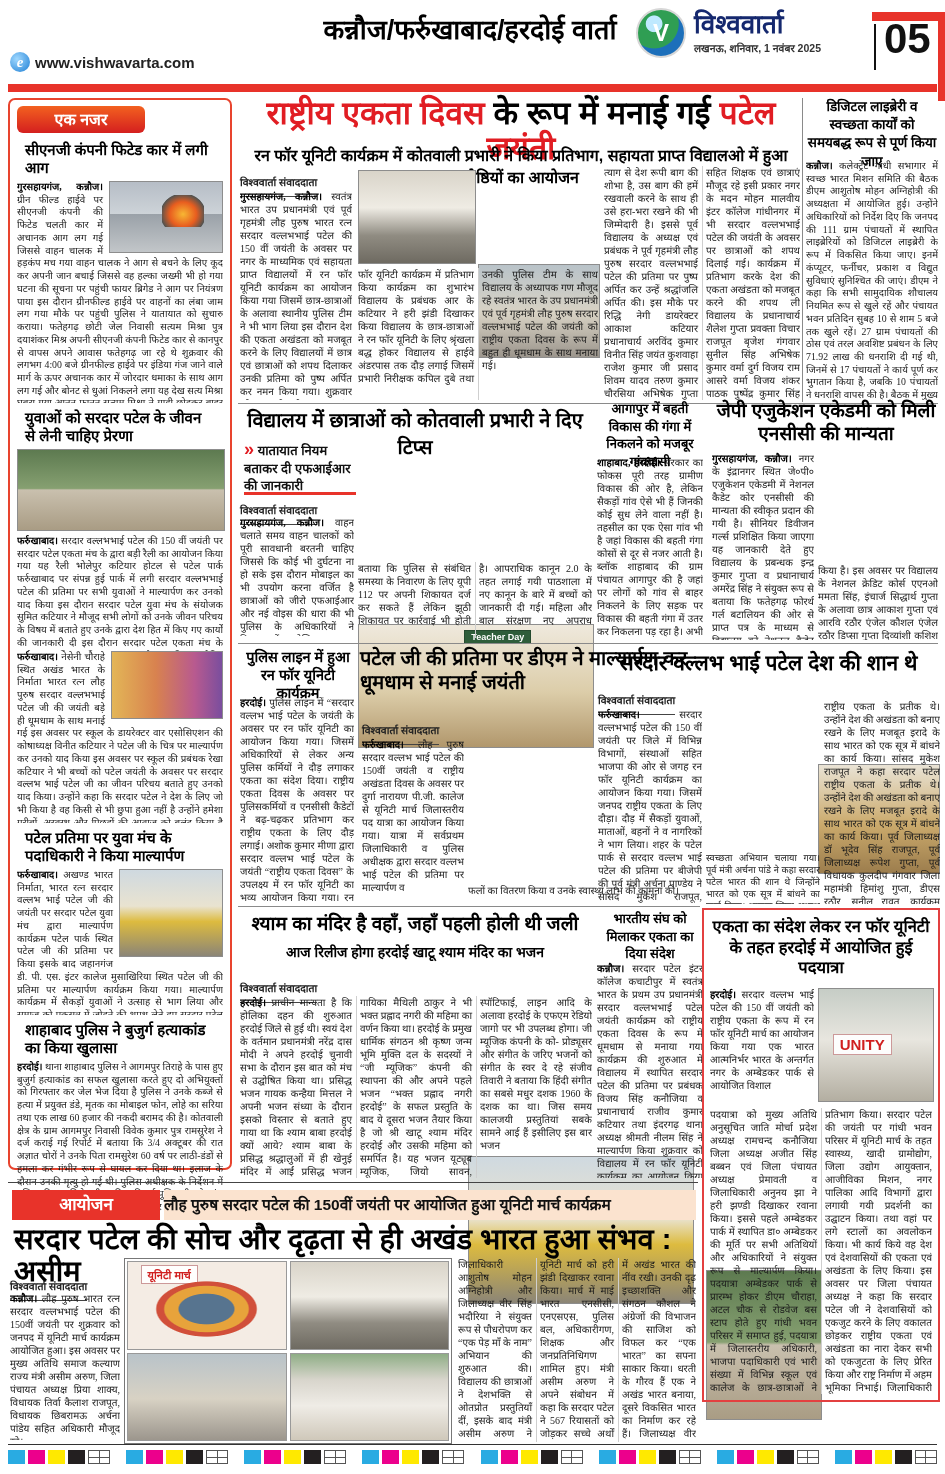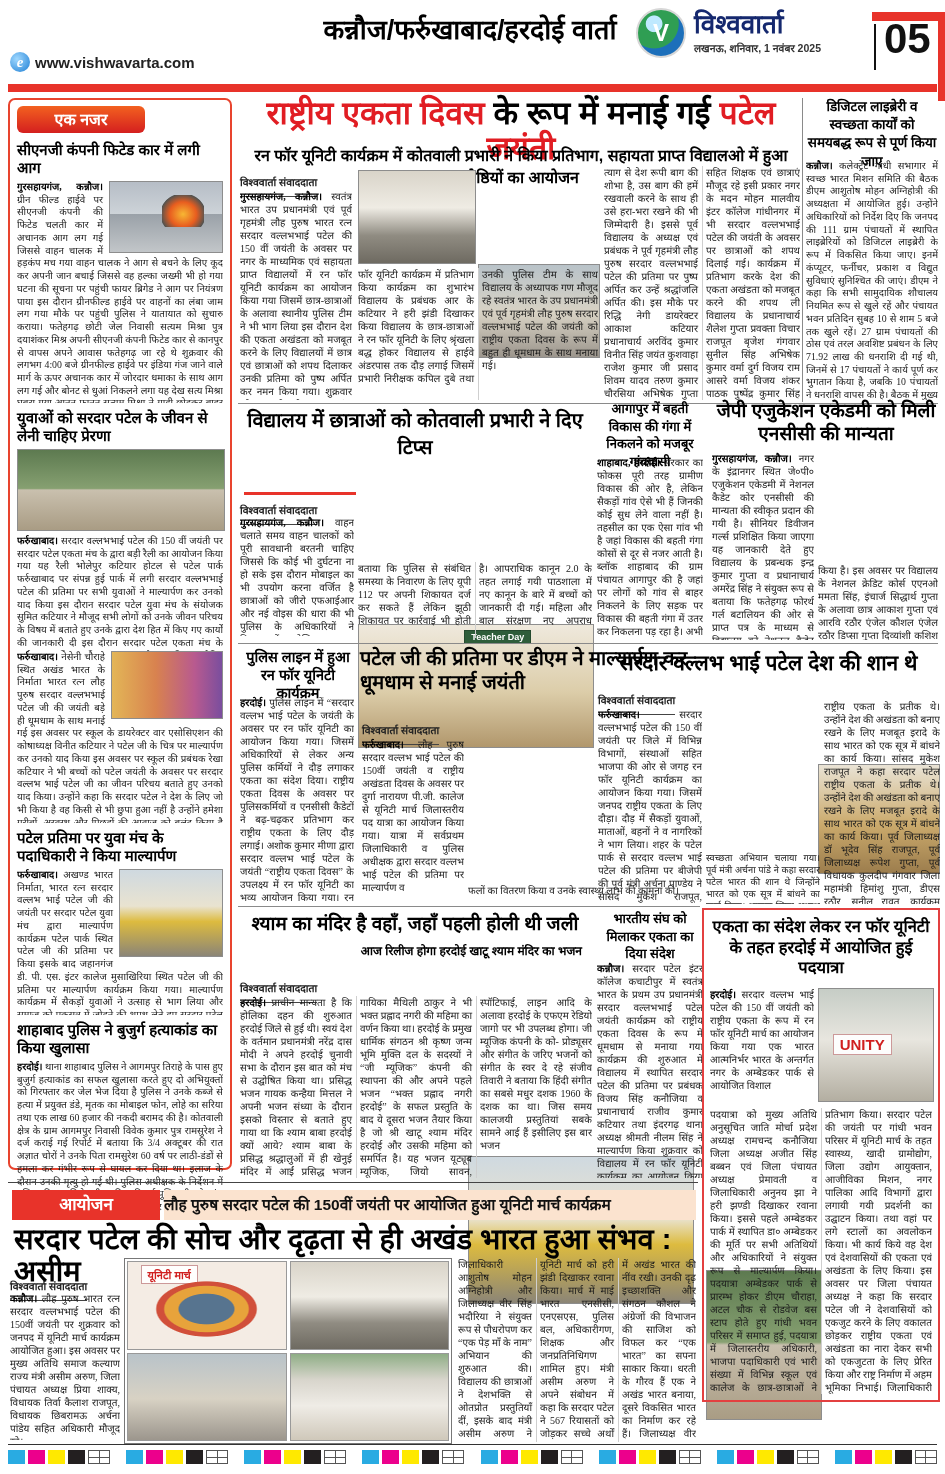--- a/index.html
+++ b/index.html
@@ -52,21 +52,21 @@
   .edition{font-family:"Liberation Sans",sans-serif;font-weight:bold;font-size:10.5px;color:#333;margin-top:4px}
   #pn-bracket{left:872px;top:12px;width:66px;height:80px;border-top:9px solid #e8332a;border-right:9px solid #e8332a}
   #pn-line{left:874px;top:24px;width:2px;height:46px;background:#111}
   #pagenum{left:884px;top:18px;font-family:"Liberation Sans",sans-serif;font-weight:bold;font-size:42px;line-height:1}
   
   #sb{left:8px;top:98px;width:224px;height:1072px;border:2px solid #e8442e;border-radius:7px;
       padding:6px 7px;box-sizing:border-box}
   .sb-banner{width:128px;height:27px;border-radius:6px;background:linear-gradient(180deg,#f3611f,#d41f1f);
       color:#fff;font-family:"Liberation Sans",sans-serif;font-weight:bold;font-size:16px;
       text-align:center;line-height:27px;margin-bottom:8px}
-  #sb h3{font-size:15px;line-height:1.2;margin:6px 0 4px}
+  #sb h3{font-size:15px;line-height:1.2;margin:6px 8px 4px}
   #sb .bt{font-size:9.8px}
   .fl-r{float:right;margin:0 0 4px 6px}
   
   #lead-head{left:238px;top:96px;width:566px;font-size:32px;font-weight:bold;line-height:1.08;text-align:center;font-family:"Liberation Sans",sans-serif}
   #lead-sub{left:238px;top:144px;width:566px;font-size:16px;font-weight:bold;text-align:center;font-family:"Liberation Sans",sans-serif}
   #digital-head{left:806px;top:98px;width:132px;font-size:13.5px;line-height:1.35;text-align:center}
   #digital-body{left:806px;top:160px;width:132px;height:240px;font-size:9.8px}
   #lead-byline{left:240px;top:172px}
   #lead-colL{left:240px;top:190px;width:112px;height:210px}
   #lead-ph1{left:358px;top:170px;width:116px;height:92px}
@@ -96,21 +96,21 @@
   #dm-ph{left:468px;top:734px;width:224px;height:146px}
   #dm-cap{left:468px;top:884px;width:224px;height:20px}
   #shaan-head{left:597px;top:648px;width:343px;font-size:21px;text-align:center}
   #shaan-byline{left:598px;top:690px}
   #shaan-colL{left:598px;top:708px;width:104px;height:196px}
   #shaan-ph{left:706px;top:700px;width:114px;height:148px}
   #shaan-cap{left:706px;top:852px;width:114px;height:52px;font-size:9.3px}
   #shaan-colR{left:824px;top:700px;width:116px;height:204px}
   
   #shyam-head{left:238px;top:910px;width:354px;font-size:19px;text-align:center}
-  #shyam-sub{left:248px;top:942px;width:334px;font-size:12px;text-align:right}
+  #shyam-sub{left:248px;top:942px;width:334px;font-size:14px;text-align:center}
   #shyam-byline{left:240px;top:978px}
   #shyam-body{left:240px;top:996px;width:352px;height:182px}
   #sangh-head{left:597px;top:910px;width:106px;font-size:13px;line-height:1.35;text-align:center}
   #sangh-body{left:597px;top:962px;width:106px;height:216px}
   #pady-box{left:702px;top:908px;width:238px;height:494px;border:2px solid #e34040;box-sizing:border-box}
   #pady-head{position:absolute;left:5px;top:6px;width:224px;font-size:16.5px;line-height:1.25;text-align:center}
   #pady-colL{position:absolute;left:6px;top:78px;width:104px;height:118px}
   #pady-ph{position:absolute;left:114px;top:78px;width:114px;height:112px}
   #pady-cols{position:absolute;left:6px;top:198px;width:222px;height:286px}
   
@@ -212,20 +212,24 @@
   <h3 class="abs" id="digital-head">डिजिटल लाइब्रेरी व स्वच्छता कार्यों को समयबद्ध रूप से पूर्ण किया जाए</h3>
   <div class="abs bt" id="digital-body">
     <b>कन्नौज।</b>
     <span>कलेक्ट्रेट गांधी सभागार में स्वच्छ भारत मिशन समिति की बैठक डीएम आशुतोष मोहन अग्निहोत्री की अध्यक्षता में आयोजित हुई। उन्होंने अधिकारियों को निर्देश दिए कि जनपद की 111 ग्राम पंचायतों में स्थापित लाइब्रेरियों को डिजिटल लाइब्रेरी के रूप में विकसित किया जाए। इनमें कंप्यूटर, फर्नीचर, प्रकाश व विद्युत सुविधाएं सुनिश्चित की जाएं। डीएम ने कहा कि सभी सामुदायिक शौचालय नियमित रूप से खुले रहें और पंचायत भवन प्रतिदिन सुबह 10 से शाम 5 बजे तक खुले रहें। 27 ग्राम पंचायतों की ठोस एवं तरल अवशिष्ट प्रबंधन के लिए 71.92 लाख की धनराशि दी गई थी, जिनमें से 17 पंचायतों ने कार्य पूर्ण कर भुगतान किया है, जबकि 10 पंचायतों ने धनराशि वापस की है। बैठक में मुख्य विकास अधिकारी रामकृपाल चौधरी, डीपीआरओ राजेन्द्र प्रकाश उपस्थित रहे।</span>
   </div>
 
   <div class="rule-v" style="left:802px;top:98px;height:304px"></div>
   <div class="rule-h" style="left:238px;top:403px;width:700px"></div>
 
   <h2 class="abs" id="tips-head">विद्यालय में छात्राओं को कोतवाली प्रभारी ने दिए टिप्स</h2>
+  <div class="abs" id="tips-sub">
+    <span class="red" style="font-size:18px">»</span>
+    <span>यातायात नियम बताकर दी एफआईआर की जानकारी</span>
+  </div>
   <div id="tips-rule"></div>
   <div class="abs" id="tips-byline"><span class="byl">विश्ववार्ता संवाददाता</span></div>
   <div class="abs bt" id="tips-colL">
     <b>गुरसहायगंज, कन्नौज।</b>
     <span>वाहन चलाते समय वाहन चालकों को पूरी सावधानी बरतनी चाहिए जिससे कि कोई भी दुर्घटना ना हो सके इस दौरान मोबाइल का भी उपयोग करना वर्जित है छात्राओं को जीरो एफआईआर और नई वोइस की धारा की भी पुलिस के अधिकारियों ने विद्यालय में आयोजित पाठशाला शिविर लगाकर जानकारी दी। नगर के मोहल्ला रामगंज स्थित आकाश एजुकेशन सेंटर में छात्र एवं छात्राओं की पाठशाला में कोतवाली प्रभारी कपिल दुबे ने जीरो एफआईआर के बारे में उन्हें बताया। कहां की अब कहीं से भी पीड़ित अपनी एफआईआर दर्ज करा सकता है। उन्होंने ई एफआईआर के बारे में भी जानकारी दी।</span>
   </div>
   <div class="abs photo ph-class" id="tips-ph">
     <span class="ph-banner green">Teacher Day</span>
   </div>
   <div class="abs bt cols2" id="tips-colM">बताया कि पुलिस से संबंधित समस्या के निवारण के लिए यूपी 112 पर अपनी शिकायत दर्ज कर सकते हैं लेकिन झूठी शिकायत पर कार्रवाई भी होती है। आपराधिक कानून 2.0 के तहत लगाई गयी पाठशाला में नए कानून के बारे में बच्चों को जानकारी दी गई। महिला और बाल संरक्षण नए अपराध औद्योगिक और फोरेंसिक के संबंध में बताया गया। यातायात के नियम की जानकारी दी गई और बताया गया कि पहले जनसंख्या कम होने पर सड़कों पर वाहनों की संख्या कम होती थी इसलिए दुर्घटनाएं भी कम होती थी लेकिन जनसंख्या और वाहनों की संख्या बढ़ने से दुर्घटनाएं होने लगी है इसको देखते हुए अब दो पहिया वाहन चालकों को हेलमेट की आवश्यकता है इसलिए इसका प्रयोग करें और दुर्घटनाओं से बचें इसके अलावा कोतवाली प्रभारी ने बच्चों को अन्य कई जानकारियां देकर जागरूक किया इस मौके पर विद्यालय के प्रबंधक आर के कटियार डायरेक्टर आकाश कटियार भावना कटियार सहित शिक्षक कर्मचारी मौजूद रहे।</div>

